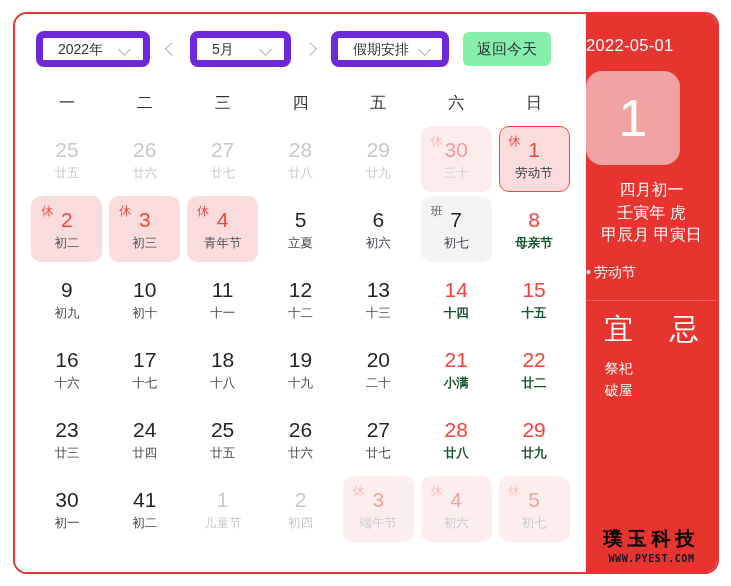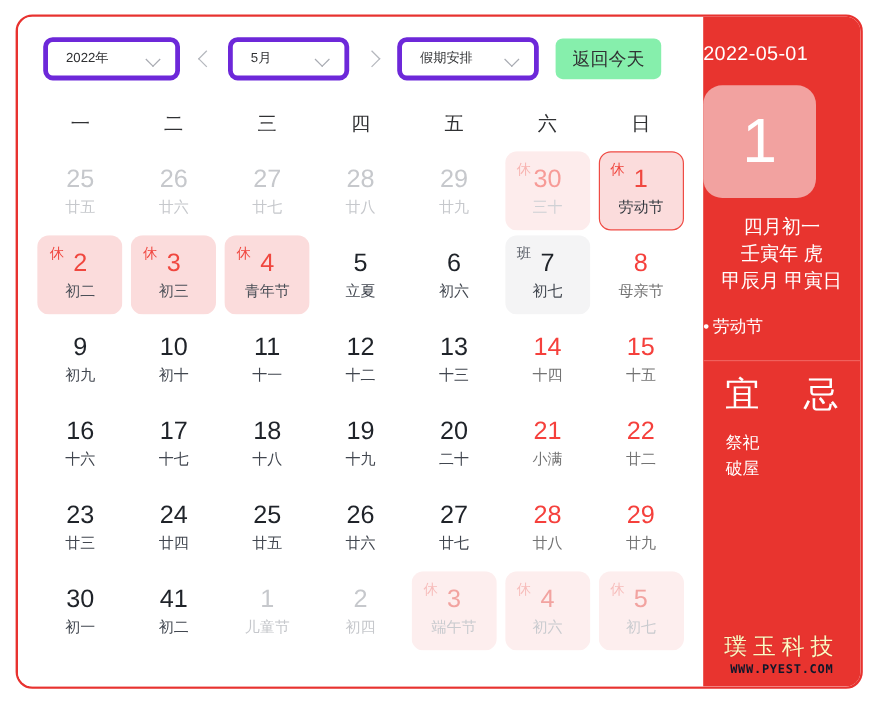--- a/index.html
+++ b/index.html
@@ -30,28 +30,28 @@
   }
 
   .toolbar {
     display: flex;
     align-items: center;
     padding: 17px 0 0 21px;
     gap: 9px;
   }
   .select {
     height: 36px;
-    border: 4px solid #6d28d9;
+    border: 7px solid #6d28d9;
     border-radius: 8px;
     background: #fff;
     display: flex;
     align-items: center;
     justify-content: space-between;
     padding: 0 11px 0 15px;
-    font-size: 11px;
+    font-size: 14px;
     color: #303133;
     cursor: pointer;
     white-space: nowrap;
   }
   .select.year   { width: 114px; }
   .select.month  { width: 101px; }
   .select.holiday{ width: 118px; }
   .select .label { line-height: 1; }
   .chev {
     width: 13px; height: 13px;
@@ -152,21 +152,21 @@
     position: absolute;
     left: 9px; top: 8px;
     font-size: 12px;
     line-height: 1;
   }
 
   
   .other .num   { color: #c6c8cc; }
   .other .lunar { color: #c6c8cc; }
   .red .num   { color: #f5403c; }
-  .red .lunar { color: #737373; }
+  .red .lunar { color: #14532d; font-weight: bold; }
 
   .rest .inner { background: #fbdcdc; }
   .rest .num   { color: #f0473f; }
   .rest .lunar { color: #4a4f57; }
   .rest .badge { color: #f0473f; }
 
   .rest.faded .inner { background: #fdeeee; }
   .rest.faded .num   { color: #f2a3a0; }
   .rest.faded .lunar { color: #c9cbcf; }
   .rest.faded .badge { color: #f7bdbb; }
@@ -254,22 +254,22 @@
     line-height: 1.62;
   }
   .watermark {
     position: absolute;
     left: 0; right: 0; bottom: 8px;
     text-align: center;
     pointer-events: none;
   }
   .wm-cn {
     font-size: 19px;
-    font-weight: normal;
-    color: #fef9c3;
+    font-weight: bold;
+    color: #000000;
     letter-spacing: 5px;
     font-family: "DejaVu Serif", serif;
     text-shadow: 0 0 1px rgba(0,0,0,.25);
     margin-top: 24px;
   }
   .wm-url {
     font-size: 10px;
     font-weight: bold;
     color: #0f172a;
     letter-spacing: .6px;

